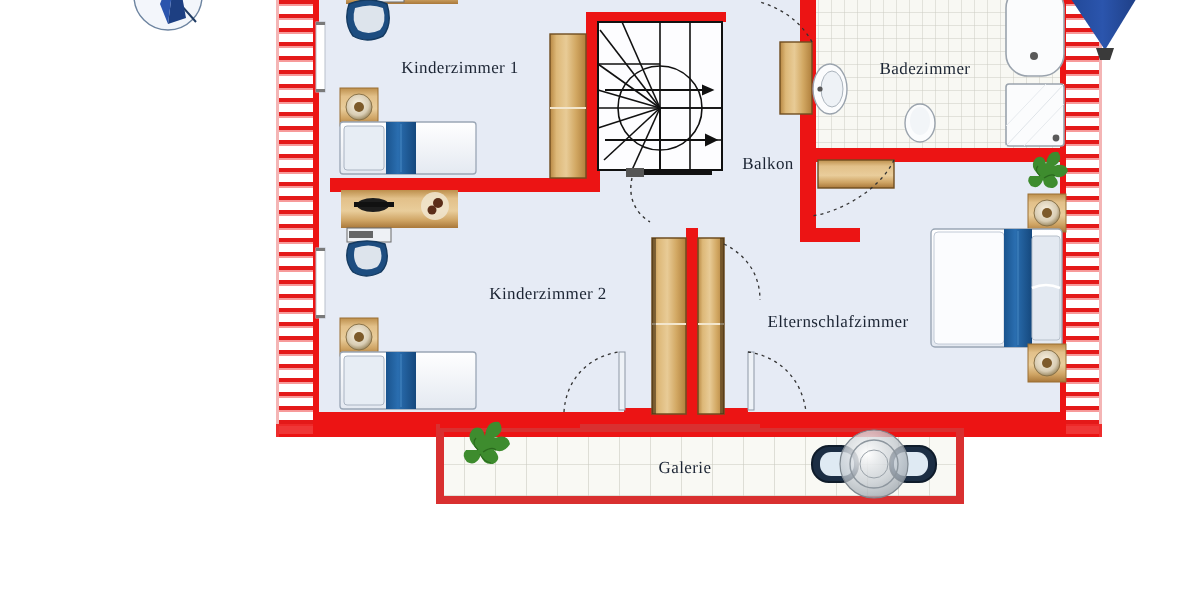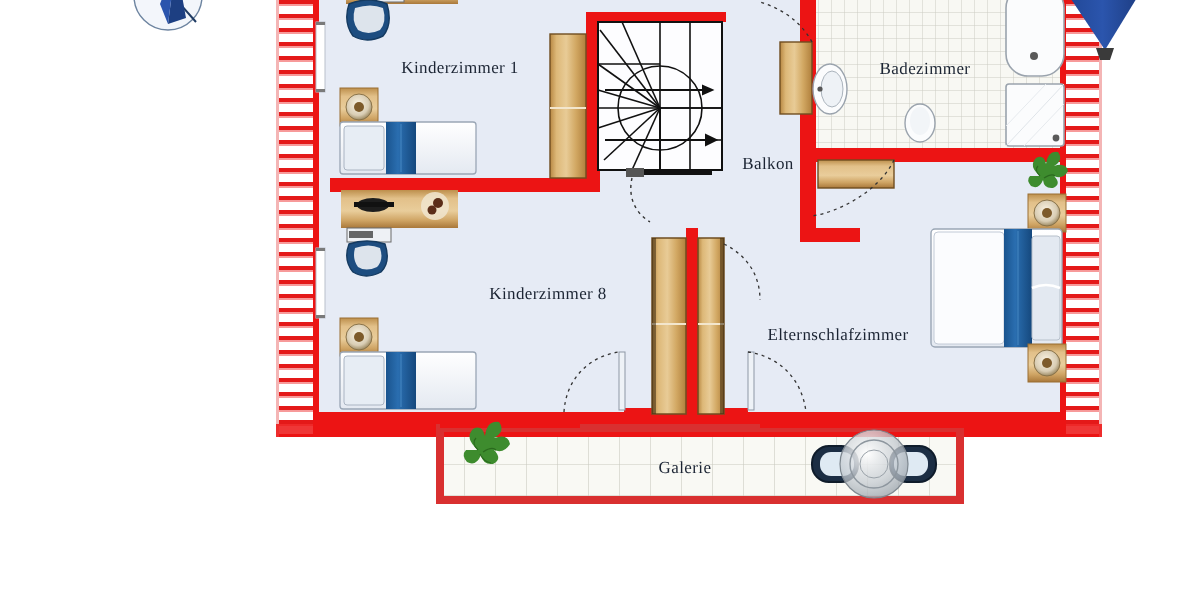--- a/index.html
+++ b/index.html
@@ -368,19 +368,19 @@
     <g>
       <circle cx="168" cy="-4" r="34" fill="#f2f6fb" stroke="#5e7796" stroke-width="1.4" opacity="0.9"></circle>
       <path d="M150 -30 L196 22" stroke="#1f3b63" stroke-width="2"></path>
       <path d="M176 -38 L186 18 L168 24 Z" fill="#1d3f82"></path>
       <path d="M176 -38 L168 24 L160 4 Z" fill="#2b55ad"></path>
     </g>
 
   </svg>
 
   <div class="room-label" style="left:460px; top:68px;">Kinderzimmer 1</div>
-  <div class="room-label" style="left:548px; top:294px;">Kinderzimmer 8</div>
+  <div class="room-label" style="left:548px; top:294px;">Kinderzimmer 2</div>
   <div class="room-label" style="left:768px; top:164px;">Balkon</div>
   <div class="room-label" style="left:925px; top:61px;margin-top:8px;">Badezimmer</div>
-  <div class="room-label" style="left:838px; top:335px;">Elternschlafzimmer</div>
+  <div class="room-label" style="left:838px; top:322px;">Elternschlafzimmer</div>
   <div class="room-label" style="left:685px; top:468px;">Galerie</div>
 
 </div>
 
 </body></html>

